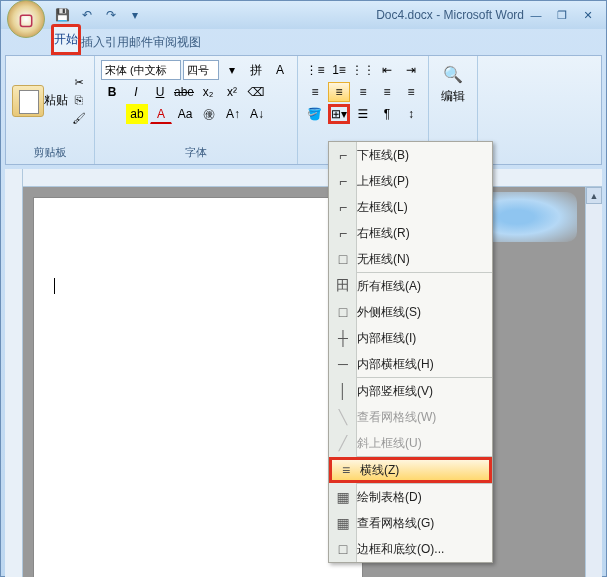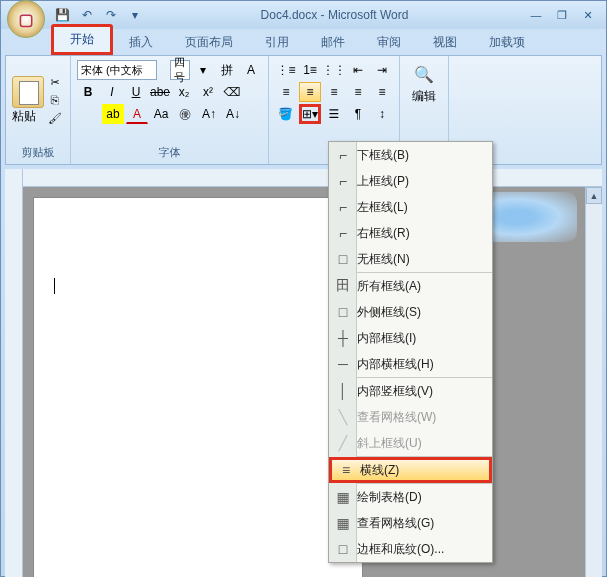--- a/index.html
+++ b/index.html
@@ -4,44 +4,44 @@
   <style>
     * { margin: 0; padding: 0; box-sizing: border-box; font-family: "Microsoft YaHei", Tahoma, sans-serif; font-size: 12px; }
     body { width: 607px; height: 577px; background: #f5f5f5; overflow: hidden; position: relative; }
     
     .window { width: 607px; height: 577px; background: linear-gradient(#cfe3f7, #bdd7f0); border: 1px solid #6b8fb8; }
     
     .titlebar { height: 28px; display: flex; align-items: center; background: linear-gradient(#d9ebfb, #bcd7f0); padding: 0 6px; }
     .office-btn { width: 38px; height: 38px; border-radius: 50%; background: radial-gradient(#fff, #e8d49a 50%, #b07522); border: 1px solid #9a6; margin-top: 8px; position: relative; z-index: 10; display:flex; align-items:center; justify-content:center; color:#b35; font-weight:bold; font-size:16px;}
     .qat { display: flex; gap: 4px; margin-left: 8px; }
     .qat-btn { width: 20px; height: 20px; display: flex; align-items: center; justify-content: center; color: #2b5c8c; }
-    .title { flex: 1; text-align: center; color: #3b5d82; }
+    .title { flex: 1; text-align: right; color: #3b5d82; }
     .win-controls { display: flex; gap: 2px; }
     .win-ctrl { width: 24px; height: 18px; display:flex; align-items:center; justify-content:center; color:#2b5c8c; font-size:11px; border:1px solid transparent; }
     
     .ribbon-tabs { height: 26px; display: flex; align-items: end; padding-left: 50px; gap: 0; background: transparent; }
-    .tab { padding: 4px 16px; color: #3b5d82; cursor: pointer; }
+    .tab { padding: 4px 0; color: #3b5d82; cursor: pointer; }
     .tab.active { background: #e8f2fb; border: 1px solid #9cb8d8; border-bottom: none; border-radius: 3px 3px 0 0; color: #15428b; }
     .tab.highlighted { border: 3px solid #e03020; }
     
     .ribbon { height: 110px; background: linear-gradient(#eaf3fb, #d5e6f6); border: 1px solid #9cb8d8; display: flex; margin: 0 4px; }
     .group { border-right: 1px solid #b0cce5; padding: 2px 4px; display: flex; flex-direction: column; }
     .group-label { text-align: center; color: #3b5d82; padding: 2px 0; font-size: 11px; }
     
     .clipboard-body { display:flex; flex-direction:column; align-items:center; gap:2px; padding:2px;}
     .paste-icon { width:32px; height:32px; background:linear-gradient(#f8e9b8,#e8c878); border:1px solid #c8a858; border-radius:3px; position:relative;}
     .paste-icon::after{content:"";position:absolute;top:4px;left:6px;width:18px;height:22px;background:#fff;border:1px solid #888;}
     .side-btns{display:flex;flex-direction:column;gap:2px;}
     .side-btn{width:18px;height:16px;display:flex;align-items:center;justify-content:center;font-size:11px;}
     
     .font-body { display:flex; flex-direction:column; gap:2px; padding:2px;}
     .font-row { display:flex; gap:2px; align-items:center;}
     .combo { height:20px; background:#fff; border:1px solid #8ba8c8; display:flex; align-items:center; padding:0 3px; font-size:11px;}
     .combo-font{width:80px;}
-    .combo-size{width:20px;margin-left:11px;}
+    .combo-size{width:36px;}
     .btn { width:22px; height:20px; display:flex; align-items:center; justify-content:center; border:1px solid transparent; cursor:pointer;}
     .btn.bold{font-weight:bold;}
     .btn.italic{font-style:italic;}
     .btn.underline{text-decoration:underline;}
     .btn.strike{text-decoration:line-through;}
     .btn.highlight-bg{background:#ffff00;margin-left:25px;}
     
     .para-body{display:flex;flex-direction:column;gap:2px;padding:2px;}
     .btn.border-highlight{border:3px solid #e03020;}
     .btn.align-center{background:linear-gradient(#fff5dd,#ffd86f);border:1px solid #e8b030;}
@@ -89,33 +89,31 @@
     <div class="win-controls">
       <div class="win-ctrl">—</div>
       <div class="win-ctrl">❐</div>
       <div class="win-ctrl">✕</div>
     </div>
   </div>
 
   <div class="ribbon-tabs">
     <div class="tab active highlighted">开始</div>
     <div class="tab">插入</div>
-    <div class="tab">页面布局</div>
     <div class="tab">引用</div>
     <div class="tab">邮件</div>
     <div class="tab">审阅</div>
     <div class="tab">视图</div>
-    <div class="tab">加载项</div>
   </div>
 
   <div class="ribbon">
 
     <div class="group">
       <div class="clipboard-body" style="flex:1;flex-direction:row;">
-        <div style="display:flex;flex-direction:column;align-items:flex-start;">
+        <div style="display:flex;align-items:center;">
           <div class="paste-icon"></div>
           <div>粘贴</div>
         </div>
         <div class="side-btns">
           <div class="side-btn">✂</div>
           <div class="side-btn">⎘</div>
           <div class="side-btn">🖌</div>
         </div>
       </div>
       <div class="group-label">剪贴板</div>

